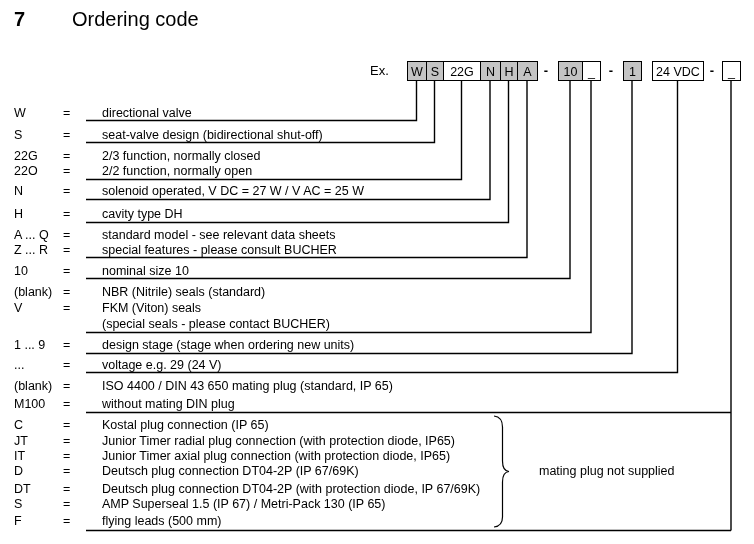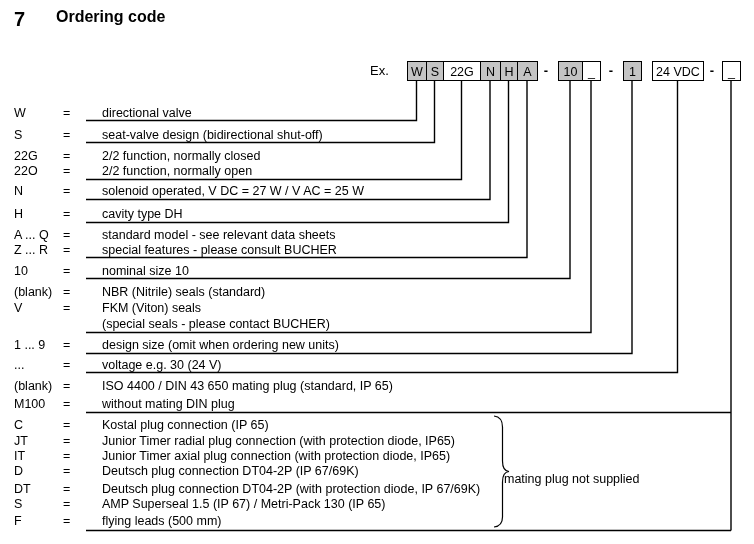--- a/index.html
+++ b/index.html
@@ -1,35 +1,35 @@
 <!DOCTYPE html>
 <html><head>
 <meta charset="utf-8">
 <style>
   html,body{margin:0;padding:0;background:#fff;}
   #page{position:relative;width:754px;height:544px;background:#ffffff;
         font-family:"Liberation Sans","DejaVu Sans",sans-serif;color:#000;overflow:hidden;}
   
   .title-num{position:absolute;left:14px;top:8px;font-size:20px;font-weight:bold;}
-  .title-text{position:absolute;left:56px;top:8px;font-size:16px;font-weight:bold;}
+  .title-text{position:absolute;left:72px;top:8px;font-size:20px;font-weight:normal;}
   
   .ex-label{position:absolute;left:370px;top:61px;height:20px;line-height:20px;font-size:13px;}
   .box{position:absolute;top:61px;height:20px;line-height:20px;box-sizing:border-box;
        border:1px solid #000;text-align:center;font-size:12.5px;background:#fff;}
   .box.gray{background:#c4c4c4;}
   .dash{position:absolute;top:61px;height:20px;line-height:19px;font-size:13px;text-align:center;font-weight:bold;}
   
   .row{position:absolute;left:14px;height:16px;line-height:15px;font-size:12.5px;white-space:nowrap;}
   .row .code{position:absolute;left:0;}
   .row .eq{position:absolute;left:49px;}
   .row .desc{position:absolute;left:72px;margin-left:16px;}
   .b{font-weight:normal;}
   
   #lines{position:absolute;left:0;top:0;pointer-events:none;}
-  .brace-note{position:absolute;left:504px;top:464px;font-size:12.5px;margin-top:8px;}
+  .brace-note{position:absolute;left:539px;top:464px;font-size:12.5px;}
 </style>
 </head>
 <body>
 
 <div id="page">
 
   <svg id="lines" width="754" height="544" viewBox="0 0 754 544">
     <g stroke="#000" stroke-width="1.4" fill="none">
       <path d="M86 120.5 H416.5 V81"></path>
       <path d="M86 142.5 H434.5 V81"></path>
@@ -74,21 +74,21 @@
     <span class="desc">directional valve</span>
   </div>
   <div class="row" style="top:128px">
     <span class="code">S</span>
     <span class="eq">=</span>
     <span class="desc">seat-valve design (bidirectional shut-off)</span>
   </div>
   <div class="row" style="top:149px">
     <span class="code">22G</span>
     <span class="eq">=</span>
-    <span class="desc">2/2 function, normally closed</span>
+    <span class="desc">2/3 function, normally closed</span>
   </div>
   <div class="row" style="top:164px">
     <span class="code">22O</span>
     <span class="eq">=</span>
     <span class="desc">2/2 function, normally open</span>
   </div>
   <div class="row" style="top:184px">
     <span class="code">N</span>
     <span class="eq">=</span>
     <span class="desc">solenoid operated, V DC = 27 W  /  V AC = 25 W</span>
@@ -122,26 +122,26 @@
     <span class="code">V</span>
     <span class="eq">=</span>
     <span class="desc">FKM (Viton) seals</span>
   </div>
   <div class="row" style="top:317px">
     <span class="desc">(special seals - please contact BUCHER)</span>
   </div>
   <div class="row" style="top:338px">
     <span class="code">1 ... 9</span>
     <span class="eq">=</span>
-    <span class="desc">design size (omit when ordering new units)</span>
+    <span class="desc">design stage (stage when ordering new units)</span>
   </div>
   <div class="row" style="top:358px">
     <span class="code">...</span>
     <span class="eq">=</span>
-    <span class="desc"><span>voltage e.g. </span><span class="b">30</span><span> (24 V)</span></span>
+    <span class="desc"><span>voltage e.g. </span><span class="b">29</span><span> (24 V)</span></span>
   </div>
   <div class="row" style="top:379px">
     <span class="code">(blank)</span>
     <span class="eq">=</span>
     <span class="desc"><span>ISO 4400 / DIN 43 650 mating plug </span><span class="b">(standard, IP 65)</span></span>
   </div>
   <div class="row" style="top:397px">
     <span class="code">M100</span>
     <span class="eq">=</span>
     <span class="desc">without mating DIN plug</span>

